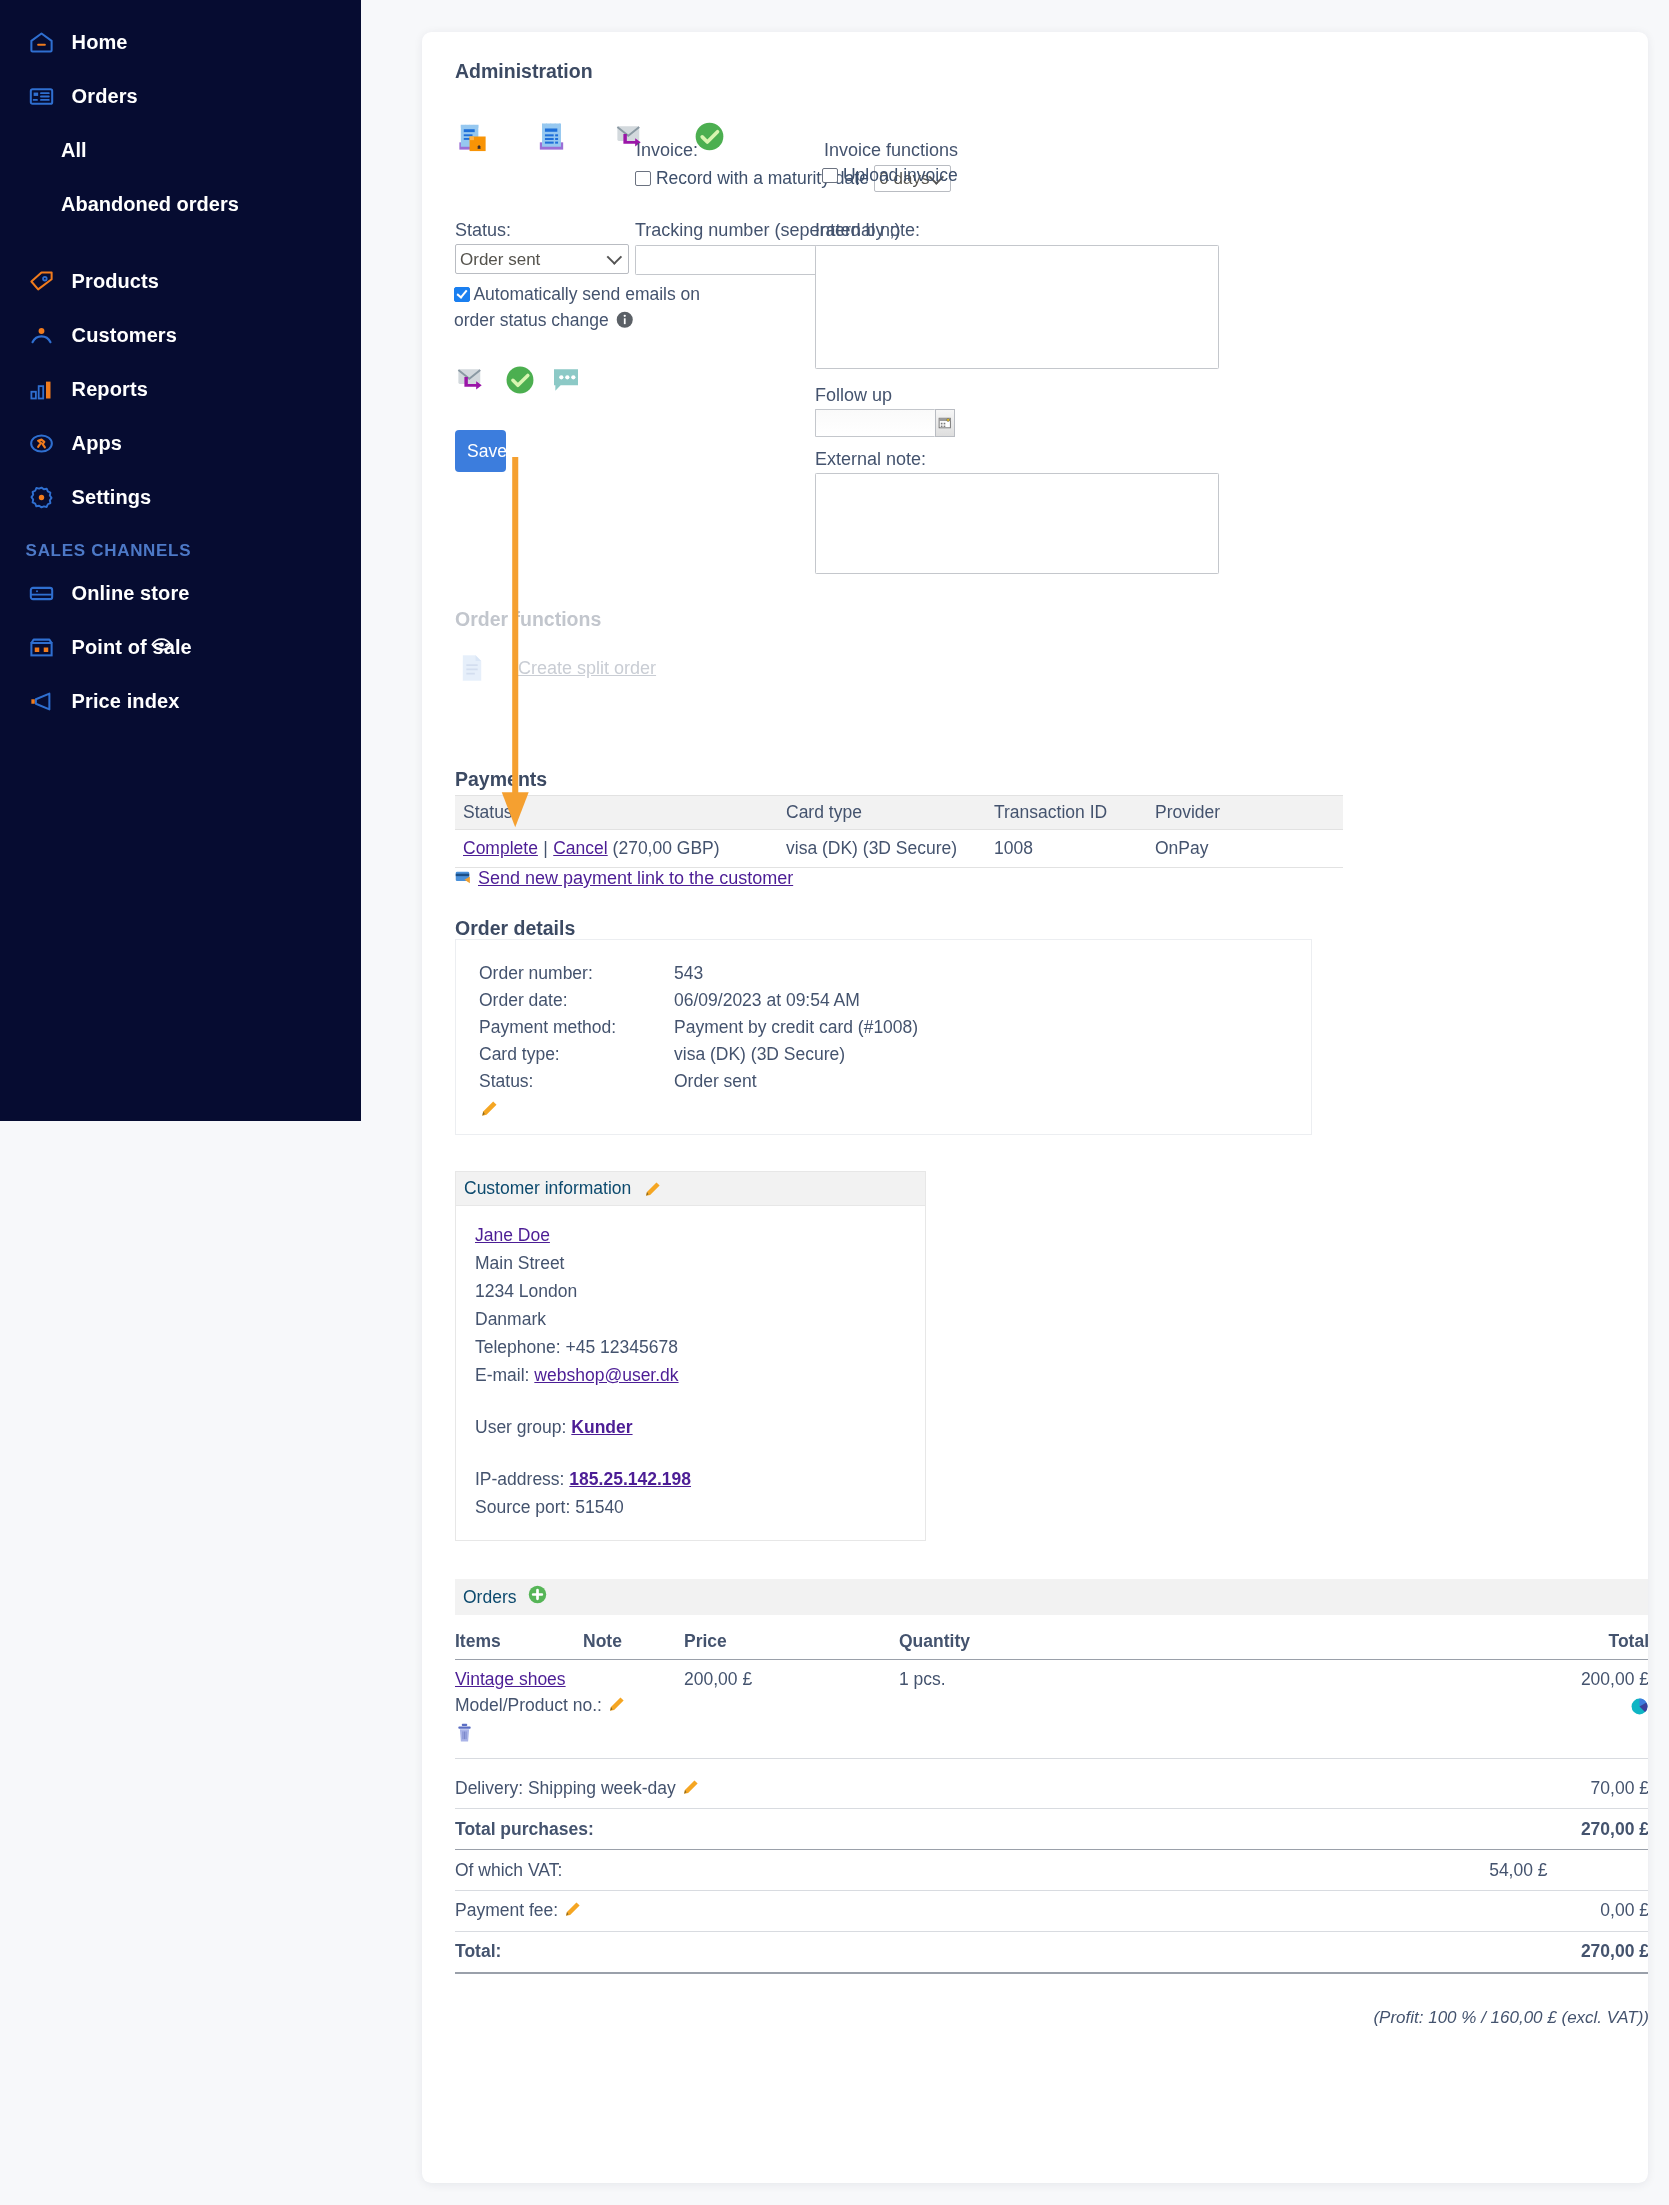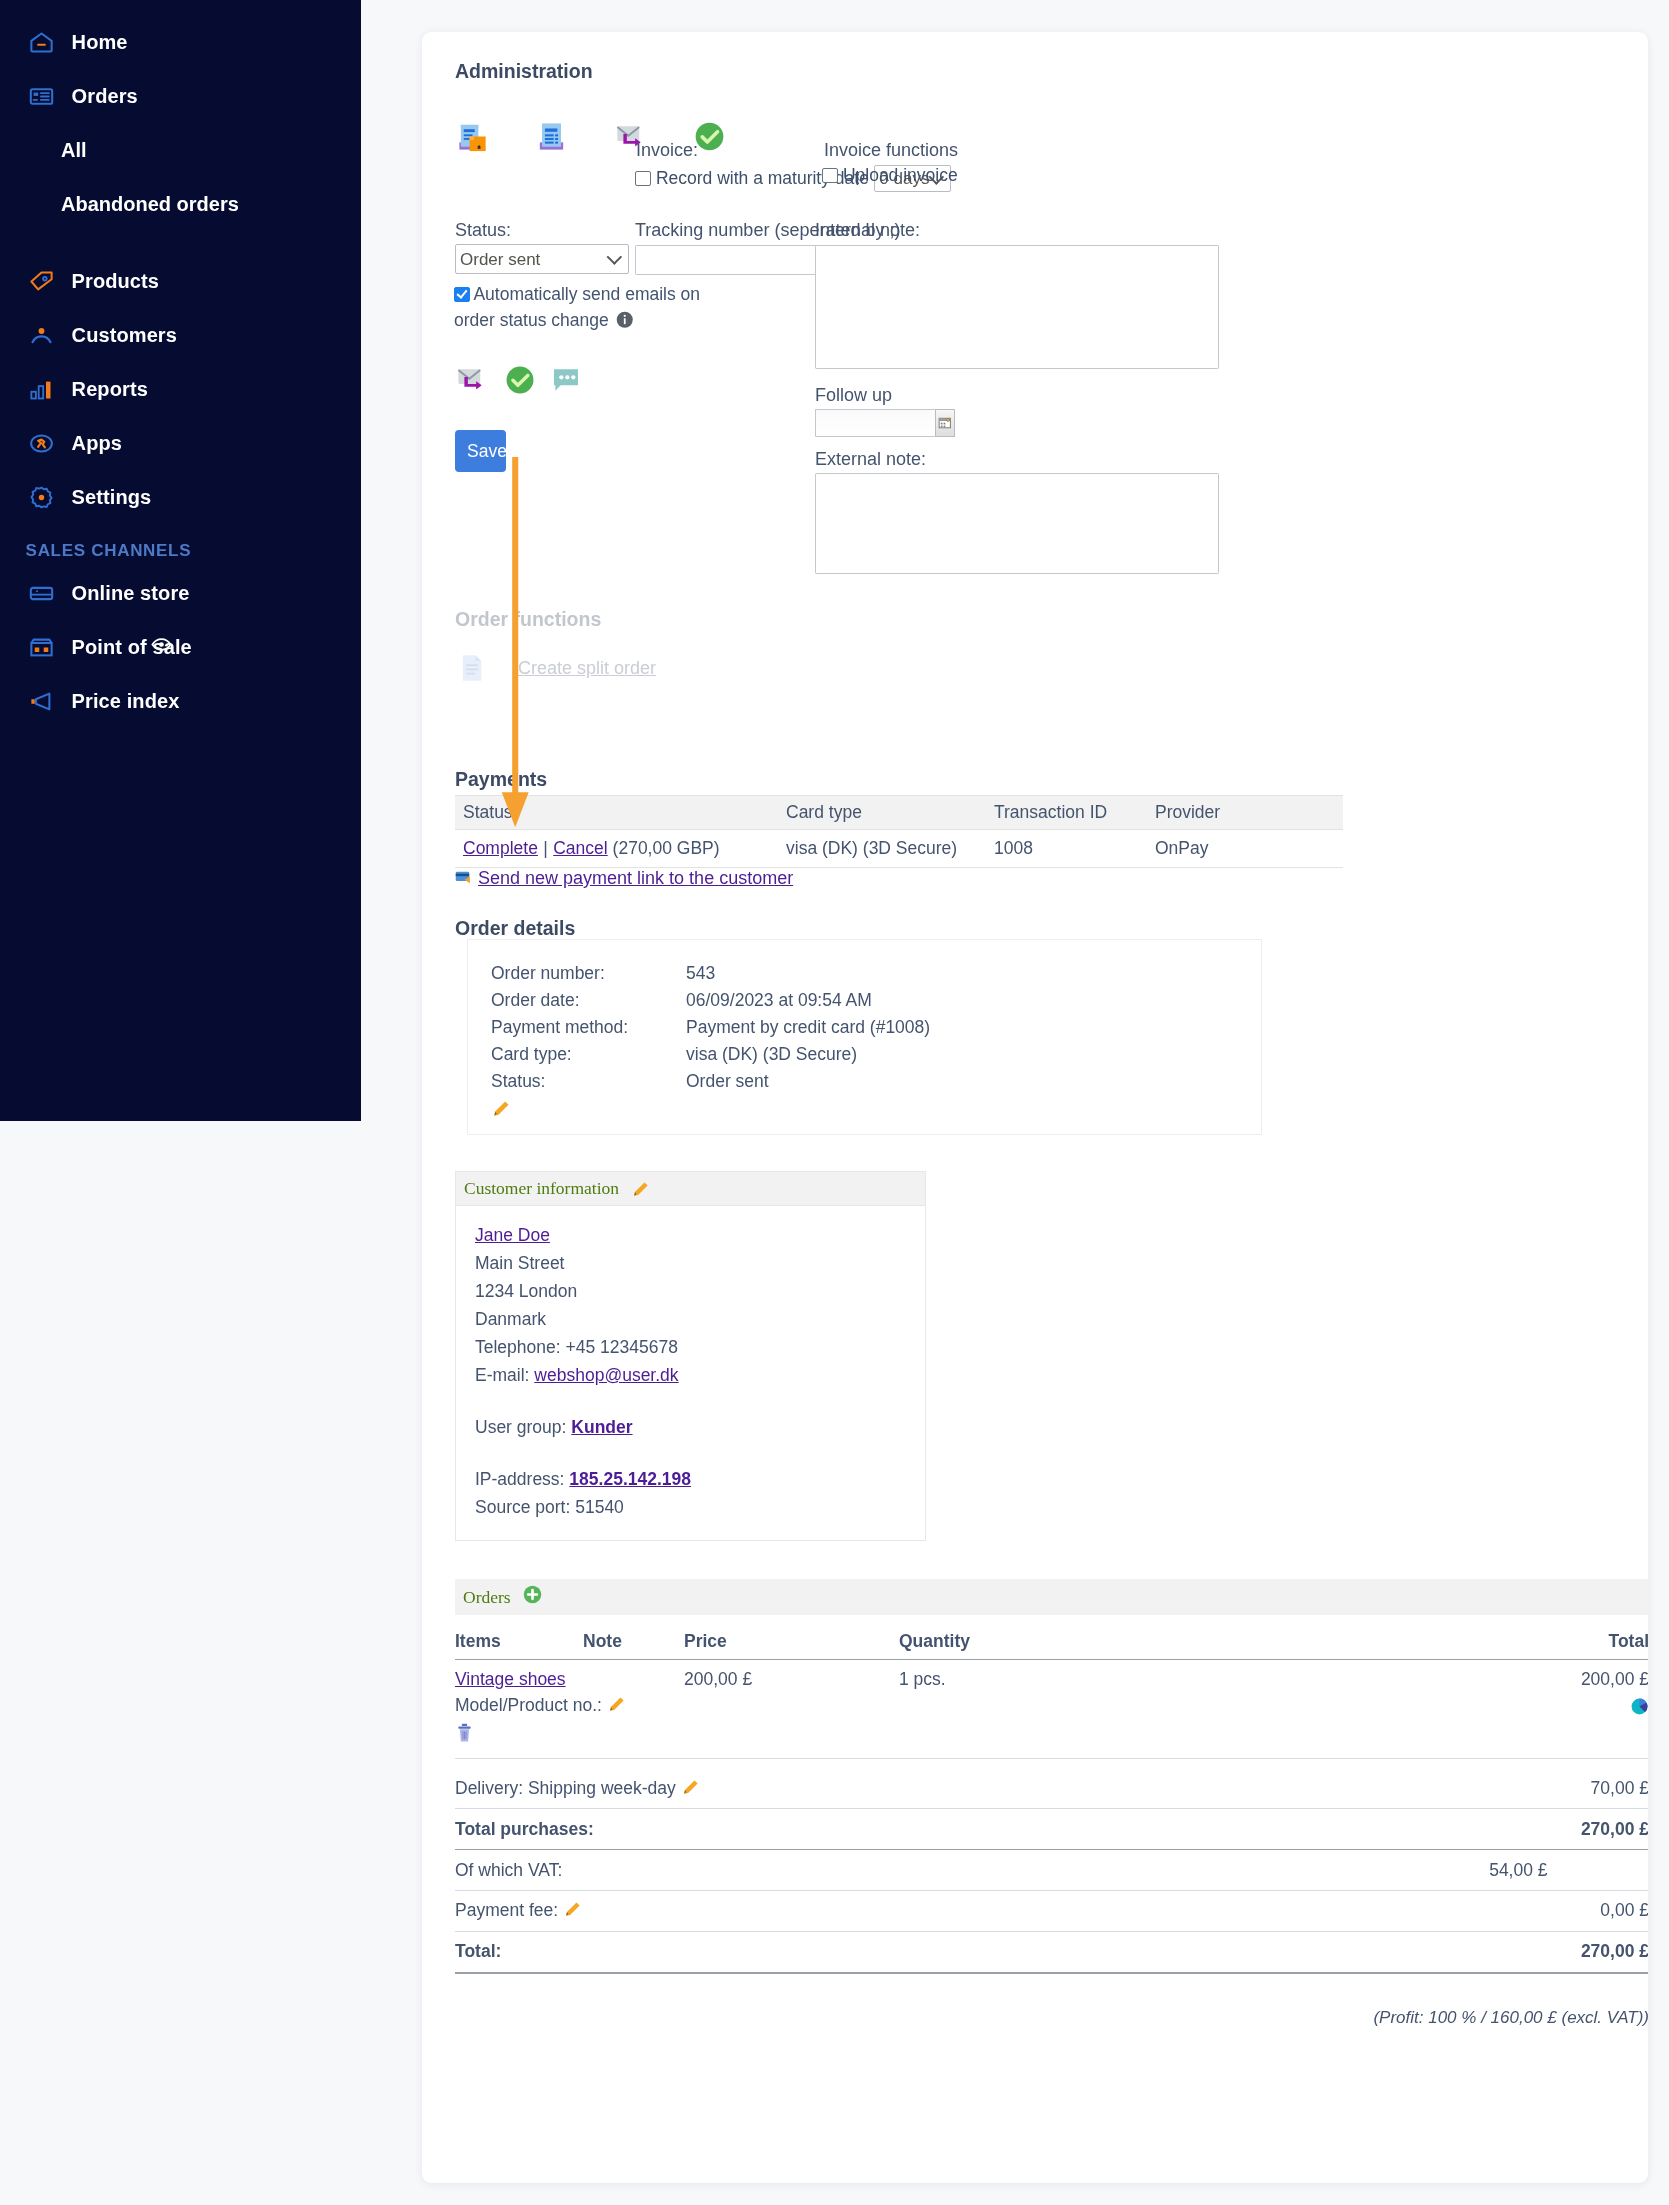--- a/index.html
+++ b/index.html
@@ -141,23 +141,23 @@
     border-bottom:0.7px solid #e2e2e2;
   }
 
   .detbox {
     position:absolute; border:0.7px solid #eceef1; background:#fff;
   }
   .detrow { display:flex; font-size:17.5px; color:#44536e; height:27px; align-items:center;}
   .detrow .k { width:195px; }
 
   .panel-hd {
-    background:#f2f2f2; font-size:17.5px; color:#4d7c0f;
+    background:#f2f2f2; font-size:17.5px; color:#0c4a6e;
     padding:6px 8px; display:flex; align-items:center; gap:12px;
-    border:0.7px solid #e7e7e7; border-bottom:none;font-family:Liberation Serif, serif;
+    border:0.7px solid #e7e7e7; border-bottom:none;
   }
   .panel-bd {
     border:0.7px solid #e7e7e7; background:#fff;
     padding:15px 15px 15px 15px;
     font-size:17.5px; color:#44536e; line-height:28px;
   }
 
   .items-hd th {
     font-size:17.5px; font-weight:bold; color:#44536e;
     text-align:left; padding:4px 0 6.7px 0;
@@ -478,21 +478,21 @@
           <rect x="1" y="4" width="20" height="14" rx="2" fill="#4a90d9"></rect>
           <rect x="1" y="7" width="20" height="3.6" fill="#1b4f87"></rect>
           <path d="M14 16l8-5v10z" fill="#f0a030"></path>
         </svg>
       </span>
       <a class="lnk" style="font-size:18px;">Send new payment link to the customer</a>
     </div>
 
     <h2 class="sec" style="left:33px; top:885px;">Order details</h2>
 
-    <div class="detbox" style="left:45px; top:907px; width:795px; height:196px; padding:20px 0 0 23px;">
+    <div class="detbox" style="left:33px; top:907px; width:857px; height:196px; padding:20px 0 0 23px;">
       <div class="detrow">
         <span class="k">Order number:</span>
         <span>543</span>
       </div>
       <div class="detrow">
         <span class="k">Order date:</span>
         <span>06/09/2023 at 09:54 AM</span>
       </div>
       <div class="detrow">
         <span class="k">Payment method:</span>

